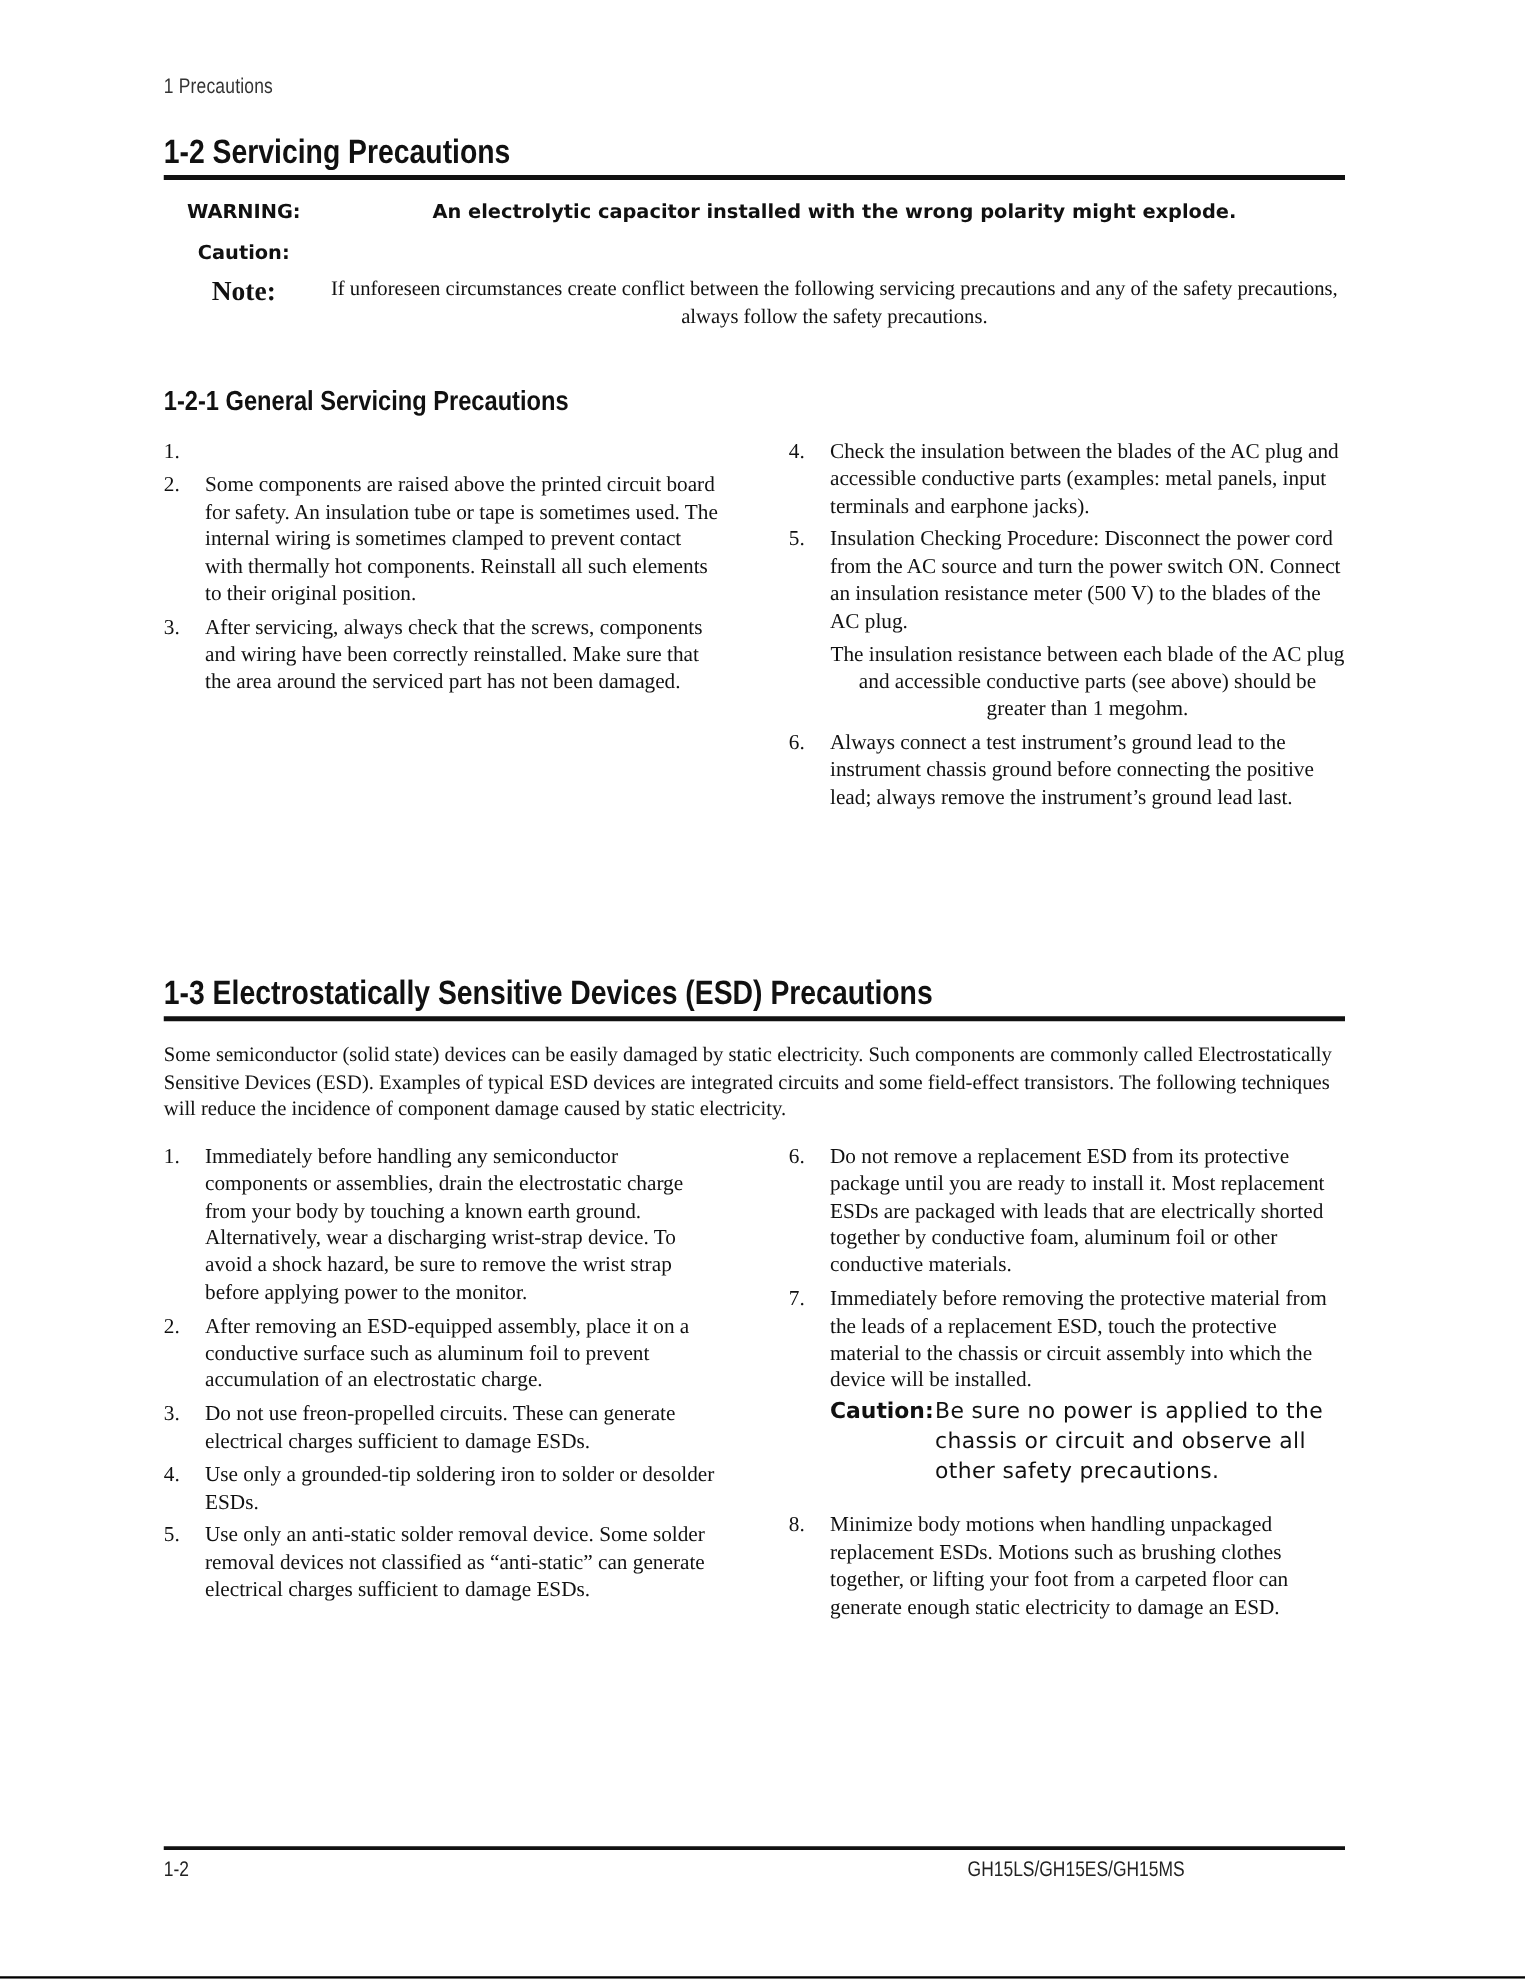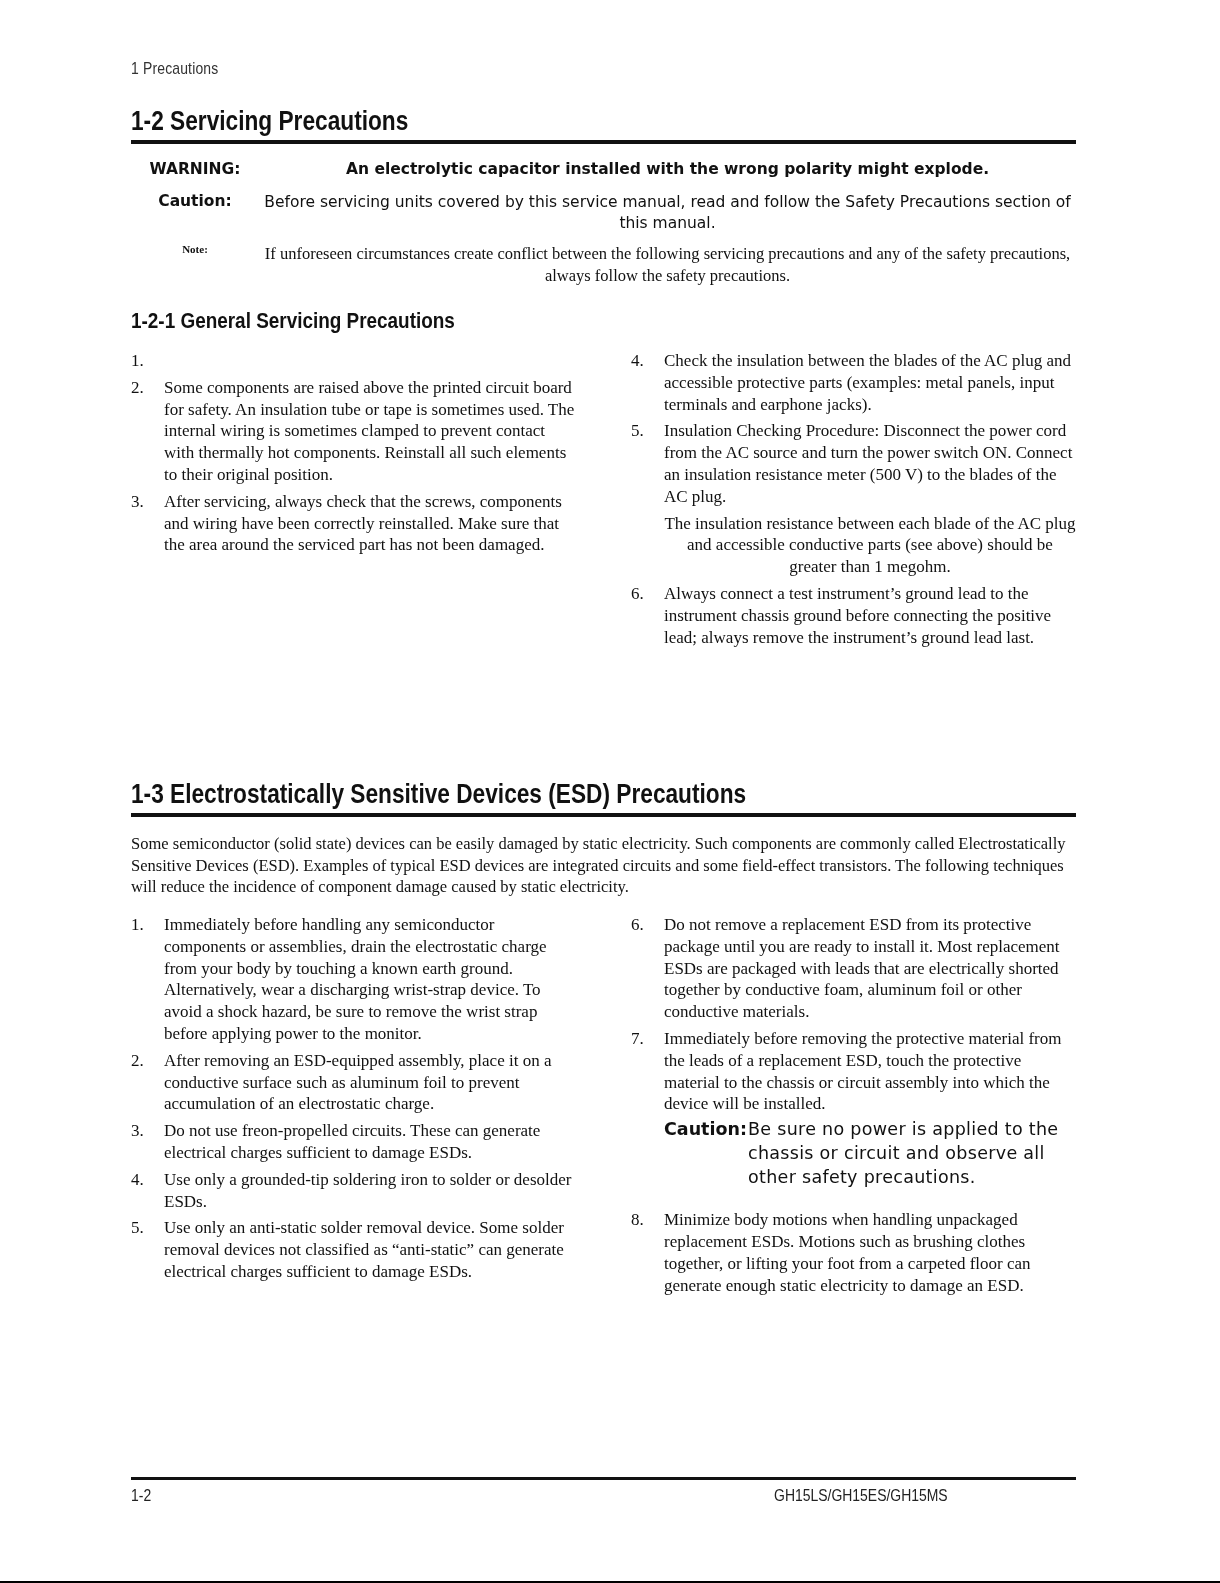--- a/index.html
+++ b/index.html
@@ -13,21 +13,21 @@
     font-size: 27px; color: #111; transform: scaleX(0.84); transform-origin: left center; white-space: nowrap; }
   .rule { position: absolute; left: 131px; width: 945px; height: 4px; background: #111; }
 
   .notes { position: absolute; left: 131px; width: 945px; }
   .note-row { display: flex; margin-bottom: 9px; text-align: center; }
   .note-label { width: 128px; flex: none; }
   .note-text { flex: 1; }
   .warn-label, .warn-text { font-family: "DejaVu Sans", sans-serif; font-weight: bold; font-size: 15.5px; transform: scaleX(0.93); transform-origin: left center; white-space: nowrap; }
   .caution-label { font-family: "DejaVu Sans", sans-serif; font-weight: bold; font-size: 15.5px; }
   .caution-text { font-family: "DejaVu Sans", sans-serif; font-size: 15.5px; line-height: 21px; }
-  .note-label-serif { font-family: "Liberation Serif", serif; font-weight: bold; font-size: 11px; }
+  .note-label-serif { font-family: "Liberation Serif", serif; font-weight: bold; font-size: 22px; }
   .note-text-serif { font-family: "Liberation Serif", serif; font-size: 16.5px; line-height: 21.5px; }
 
   .h2 { position: absolute; left: 131px; top: 308px; font-family: "Liberation Sans", sans-serif; font-weight: bold;
     font-size: 22px; color: #111; transform: scaleX(0.86); transform-origin: left center; white-space: nowrap; }
 
   .col { position: absolute; width: 445px; }
   .list-item { display: flex; font-family: "Liberation Serif", serif; font-size: 17px; line-height: 21.8px; margin-bottom: 5px; }
   .num { width: 33px; flex: none; }
   .item-text { flex: 1; }
   .sub-para { margin-top: 5px; text-align: center; }
@@ -56,21 +56,20 @@
   <div class="h1" style="top:106px;">1-2  Servicing Precautions</div>
   <div class="rule" style="top:140px;"></div>
 
   <div class="notes" style="top:160px;">
     <div class="note-row">
       <div class="note-label"><span class="warn-label">WARNING:</span></div>
       <div class="note-text"><span class="warn-text">An electrolytic capacitor installed with the wrong polarity might explode.</span></div>
     </div>
     <div class="note-row" style="margin-top:14px;">
       <div class="note-label caution-label">Caution:</div>
-      <div class="note-text caution-text">Before servicing units covered by this service manual, read and follow the Safety Precautions section of this manual.</div>
     </div>
     <div class="note-row">
       <div class="note-label note-label-serif">Note:</div>
       <div class="note-text note-text-serif">If unforeseen circumstances create conflict between the following servicing precautions and any of the safety precautions, always follow the safety precautions.</div>
     </div>
   </div>
 
   <div class="h2">1-2-1  General Servicing Precautions</div>
 
   <div class="col" style="left:131px; top:350px;">
@@ -85,21 +84,21 @@
     </div>
     <div class="list-item">
       <span class="num">3.</span>
       <div class="item-text">After servicing, always check that the screws, components and wiring have been correctly reinstalled. Make sure that the area around the serviced part has not been damaged.</div>
     </div>
   </div>
 
   <div class="col" style="left:631px; top:350px;">
     <div class="list-item">
       <span class="num">4.</span>
-      <div class="item-text">Check the insulation between the blades of the AC plug and accessible protective parts (examples: metal panels, input terminals and earphone jacks).</div>
+      <div class="item-text">Check the insulation between the blades of the AC plug and accessible conductive parts (examples: metal panels, input terminals and earphone jacks).</div>
     </div>
     <div class="list-item">
       <span class="num">5.</span>
       <div class="item-text">
         <div>Insulation Checking Procedure: Disconnect the power cord from the AC source and turn the power switch ON. Connect an insulation resistance meter (500 V) to the blades of the AC plug.</div>
         <div class="sub-para">The insulation resistance between each blade of the AC plug and accessible conductive parts (see above) should be greater than 1 megohm.</div>
       </div>
     </div>
     <div class="list-item">
       <span class="num">6.</span>

